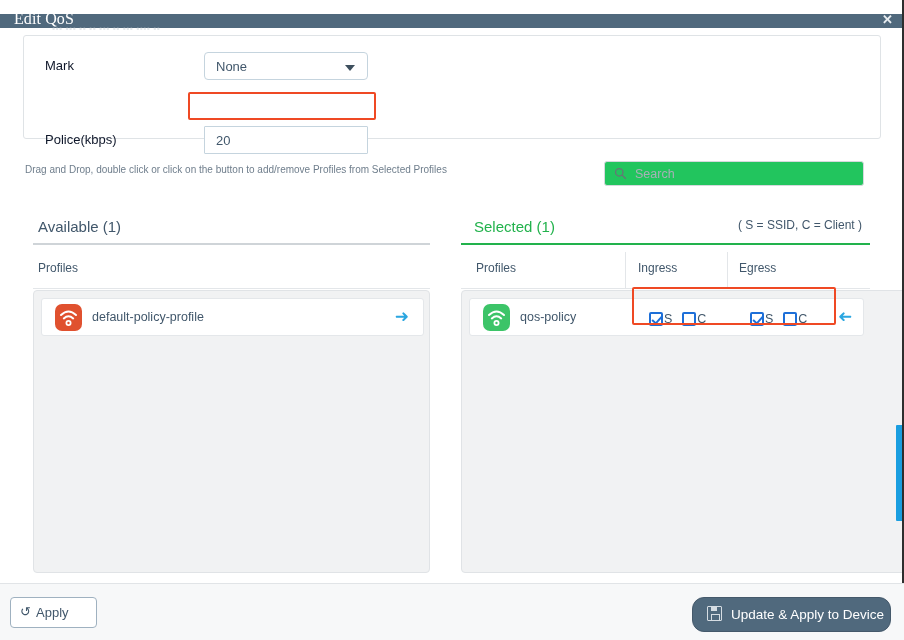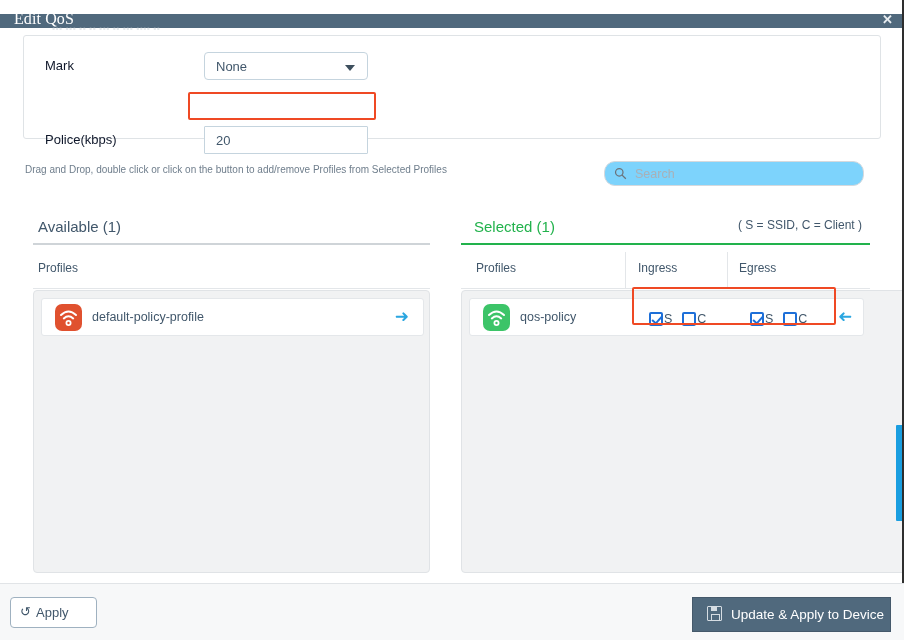--- a/index.html
+++ b/index.html
@@ -133,22 +133,22 @@
     width: 560px;
     font-size: 10px;
     line-height: 18px;
     color: #6f7e8c;
   }
   .search-box {
     position: absolute;
     left: 604px; top: 161px;
     width: 260px; height: 25px;
     border: 1px solid #d5d9dd;
-    border-radius: 11px;
-    background: #7dd3fc;
+    border-radius: 3px;
+    background: #22c55e;
   }
   .search-box .s-icon {
     position: absolute;
     left: 9px; top: 5px;
     width: 13px; height: 13px;
   }
   .search-box input {
     position: absolute;
     left: 28px; top: 0;
     width: 220px; height: 23px;
@@ -342,21 +342,21 @@
   .btn-cancel .lbl {
     position: absolute;
     left: 25px; top: 7px;
   }
   .btn-apply {
     position: absolute;
     right: 13px; top: 13px;
     width: 199px; height: 35px;
     background: #50697d;
     border: 1px solid #45596b;
-    border-radius: 0;
+    border-radius: 12px;
     color: #ffffff;
     font-size: 13.5px;
     font-family: "Liberation Sans", sans-serif;
     cursor: pointer;
   }
   .btn-apply .save-ic {
     position: absolute;
     left: 14px; top: 8px;
     width: 15px; height: 15px;
     border: 1.5px solid #d6dde3;

